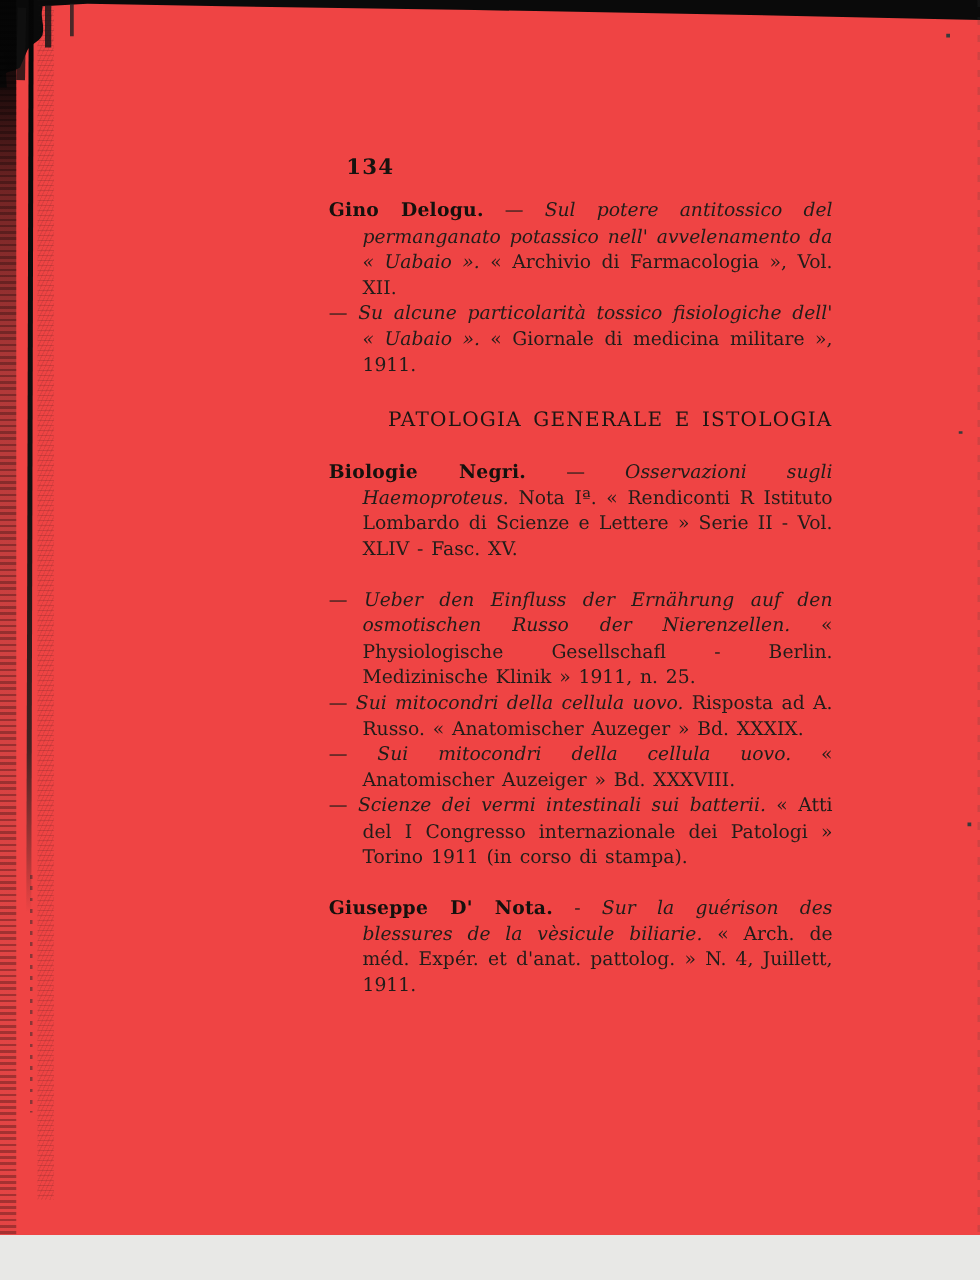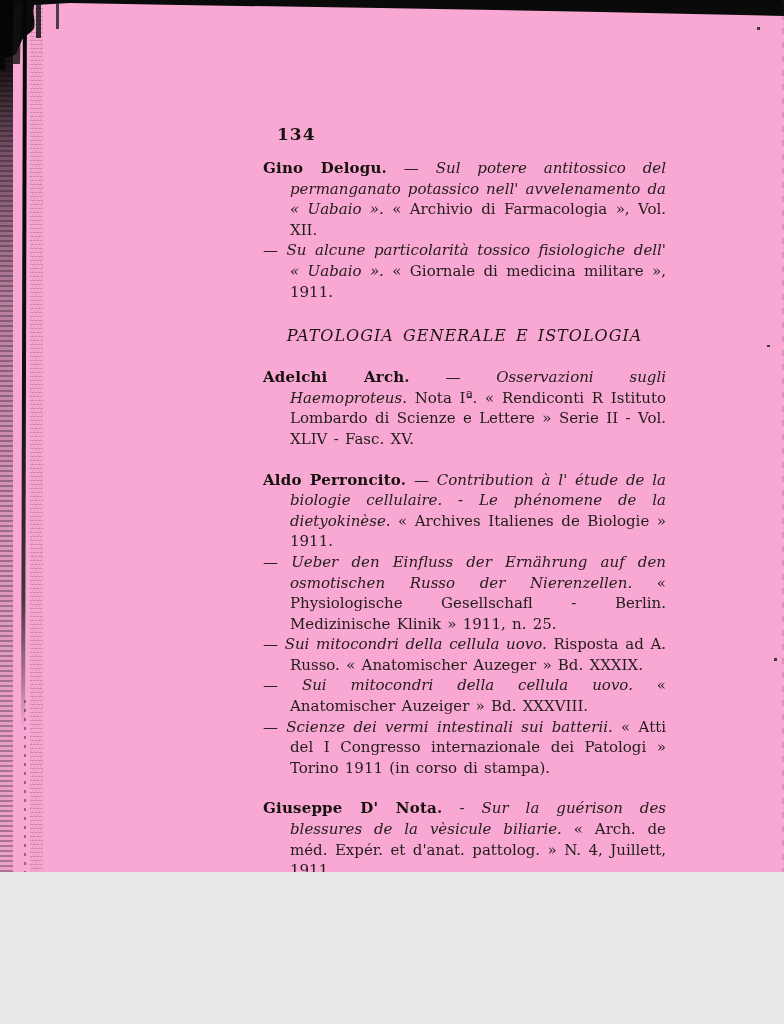--- a/index.html
+++ b/index.html
@@ -1,19 +1,19 @@
 <!DOCTYPE html>
 <html><head>
 <meta charset="utf-8">
 <style>
   html,body{margin:0;padding:0;background:#e8e8e6;}
   .scan{
     position:relative;
-    width:784px;height:872px;
-    background:#f9a8d4;
+    width:784px;height:988px;
+    background:#ef4444;
     overflow:hidden;
     font-family:"DejaVu Serif","Liberation Serif",serif;
     color:#211d19;
   }
   
   .artifacts{position:absolute;left:0;top:0;pointer-events:none;}
   .left-noise{
     position:absolute;left:0;top:0;width:13px;height:1024px;
     background:
       repeating-linear-gradient(to bottom, rgba(0,0,0,.28) 0 2px, rgba(0,0,0,0) 2px 5px),
@@ -57,22 +57,22 @@
     font-size:15px;line-height:20.6px;
     text-align:justify;
     padding-left:27px;text-indent:-27px;
     word-spacing:1.5px;
   }
   .author{font-weight:bold;color:#15110d;letter-spacing:.2px;}
   .title{font-style:italic;}
   .group{margin:0 0 20px 0;}
   .section-heading{
     font-size:16px;letter-spacing:1px;word-spacing:3px;
-    text-align:center;color:#1a1612;
-    margin:24px 0 22px 0;font-weight:normal;font-style:italic;
+    text-align:right;color:#1a1612;
+    margin:24px 0 22px 0;font-weight:normal;
   }
 </style>
 </head>
 <body>
 
 <div class="scan">
 
   <svg class="artifacts" width="784" height="70" viewBox="0 0 784 70">
     <polygon points="0,0 784,0 784,16 600,12 380,8 180,5 70,3 34,5 0,6" fill="#0a0a0a"></polygon>
     <path d="M0,0 h34 v6 c-2,8 2,14 0,22 c-3,6 -8,6 -12,12 l-6,14 c-6,4 -10,2 -16,8 Z" fill="#0a0a0a"></path>
@@ -98,25 +98,24 @@
     <div class="page-number">134</div>
 
     <div class="group">
       <p class="entry"><span class="author">Gino Delogu.</span> <span class="dash">—</span> <span class="title">Sul potere antitossico del permanganato potassico nell' avvelenamento da « Uabaio ».</span> <span class="ref">« Archivio di Farmacologia », Vol. XII.</span></p>
       <p class="entry"><span class="dash">—</span> <span class="title">Su alcune particolarità tossico fisiologiche dell' « Uabaio ».</span> <span class="ref">« Giornale di medicina militare », 1911.</span></p>
     </div>
 
     <h2 class="section-heading">PATOLOGIA GENERALE E ISTOLOGIA</h2>
 
     <div class="group">
-      <p class="entry"><span class="author">Adelchi Arch.</span> <span class="dash">—</span> <span class="title">Osservazioni sugli Haemoproteus.</span> <span class="ref">Nota Iª. « Rendiconti R Istituto Lombardo di Scienze e Lettere » Serie II - Vol. XLIV - Fasc. XV.</span></p>
+      <p class="entry"><span class="author">Biologie Negri.</span> <span class="dash">—</span> <span class="title">Osservazioni sugli Haemoproteus.</span> <span class="ref">Nota Iª. « Rendiconti R Istituto Lombardo di Scienze e Lettere » Serie II - Vol. XLIV - Fasc. XV.</span></p>
     </div>
 
     <div class="group">
-      <p class="entry"><span class="author">Aldo Perroncito.</span> <span class="dash">—</span> <span class="title">Contribution à l' étude de la biologie cellulaire. - Le phénomene de la dietyokinèse.</span> <span class="ref">« Archives Italienes de Biologie » 1911.</span></p>
       <p class="entry"><span class="dash">—</span> <span class="title">Ueber den Einfluss der Ernährung auf den osmotischen Russo der Nierenzellen.</span> <span class="ref">« Physiologische Gesellschafl - Berlin. Medizinische Klinik » 1911, n. 25.</span></p>
       <p class="entry"><span class="dash">—</span> <span class="title">Sui mitocondri della cellula uovo.</span> <span class="ref">Risposta ad A. Russo. « Anatomischer Auzeger » Bd. XXXIX.</span></p>
       <p class="entry"><span class="dash">—</span> <span class="title">Sui mitocondri della cellula uovo.</span> <span class="ref">« Anatomischer Auzeiger » Bd. XXXVIII.</span></p>
       <p class="entry"><span class="dash">—</span> <span class="title">Scienze dei vermi intestinali sui batterii.</span> <span class="ref">« Atti del I Congresso internazionale dei Patologi » Torino 1911 (in corso di stampa).</span></p>
     </div>
 
     <div class="group">
       <p class="entry"><span class="author">Giuseppe D' Nota.</span> <span class="dash">-</span> <span class="title">Sur la guérison des blessures de la vèsicule biliarie.</span> <span class="ref">« Arch. de méd. Expér. et d'anat. pattolog. » N. 4, Juillett, 1911.</span></p>
 
     </div>

